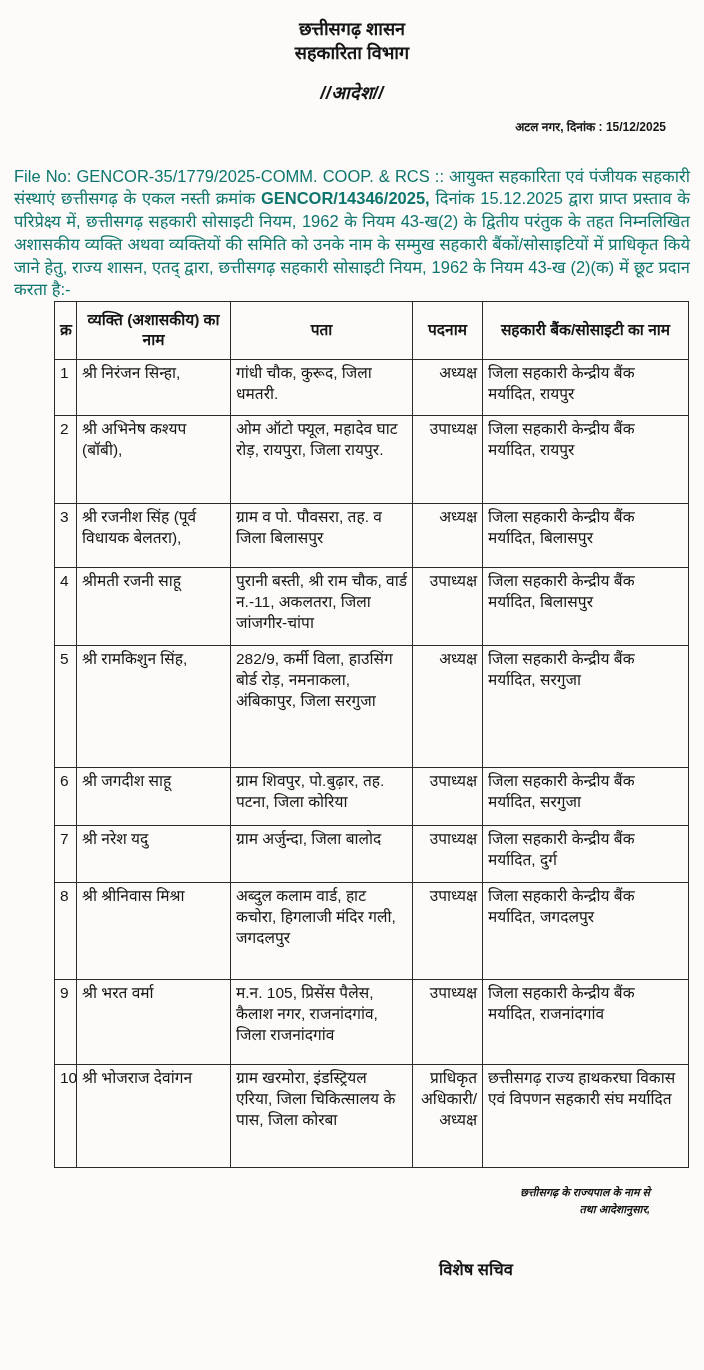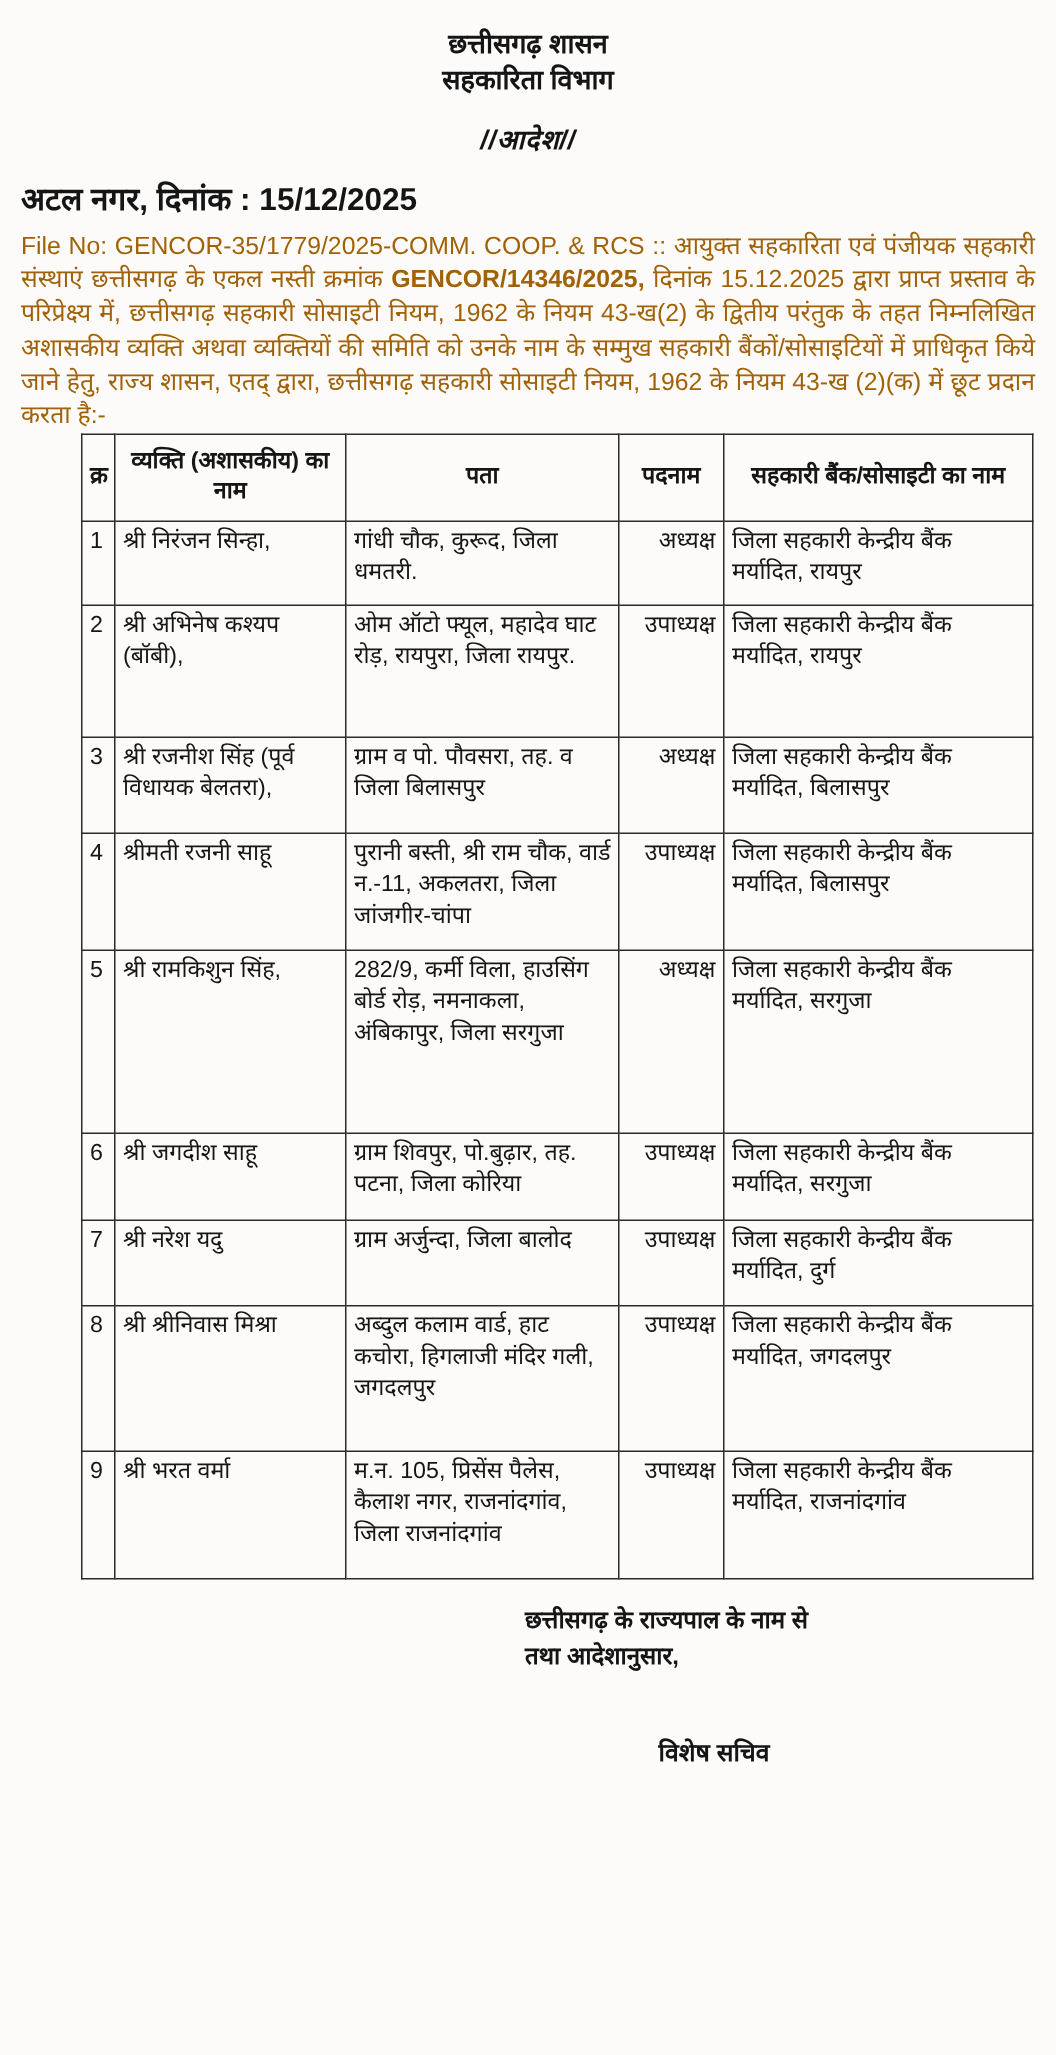--- a/index.html
+++ b/index.html
@@ -21,34 +21,34 @@
   .letterhead .lh-line { font-size: 18px; font-weight: bold; }
   .order-title {
     text-align: center;
     font-size: 18px;
     font-weight: bold;
     font-style: italic;
     margin-top: 14px;
     letter-spacing: 0.5px;
   }
   .dateline {
-    text-align: left;
-    font-size: 21px;
+    text-align: right;
+    font-size: 12px;
     font-weight: bold;
     margin-top: 14px;
     padding-right: 24px;
   }
 
   
   .body-par {
-    margin-top: 7px;
+    margin-top: 30px;
     font-size: 16.5px;
     line-height: 1.38;
     text-align: justify;
-    color: #a16207;
+    color: #0f766e;
   }
   .body-par .seg-bold { font-weight: bold; }
 
   
   table.order-table {
     border-collapse: collapse;
     margin-left: 40px;
     margin-top: 0;
     width: 634px;
     table-layout: fixed;
@@ -88,24 +88,25 @@
   tbody tr:nth-child(6)  td { height: 58px; }
   tbody tr:nth-child(7)  td { height: 57px; }
   tbody tr:nth-child(8)  td { height: 97px; }
   tbody tr:nth-child(9)  td { height: 85px; }
   tbody tr:nth-child(10) td { height: 103px; }
 
   
   .closing-block {
     width: 300px;
     margin: 16px 40px 0 auto;
-    text-align: left;
-    font-size: 16px;
+    text-align: right;
+    font-size: 11px;
     font-weight: bold;
     line-height: 1.5;
+    font-style: italic;
   }
   .signature-block {
     width: 240px;
     margin: 40px 94px 0 auto;
     text-align: center;
     font-size: 16.5px;
     font-weight: bold;
     line-height: 1.55;
   }
 </style>
@@ -199,20 +200,27 @@
           <td class="td-desg">उपाध्यक्ष</td>
           <td class="td-bank">जिला सहकारी केन्द्रीय बैंक मर्यादित, जगदलपुर</td>
         </tr>
         <tr>
           <td class="td-sl">9</td>
           <td class="td-name">श्री भरत वर्मा</td>
           <td class="td-addr">म.न. 105, प्रिसेंस पैलेस, कैलाश नगर, राजनांदगांव, जिला राजनांदगांव</td>
           <td class="td-desg">उपाध्यक्ष</td>
           <td class="td-bank">जिला सहकारी केन्द्रीय बैंक मर्यादित, राजनांदगांव</td>
         </tr>
+        <tr>
+          <td class="td-sl">10</td>
+          <td class="td-name">श्री भोजराज देवांगन</td>
+          <td class="td-addr">ग्राम खरमोरा, इंडस्ट्रियल एरिया, जिला चिकित्सालय के पास, जिला कोरबा</td>
+          <td class="td-desg">प्राधिकृत अधिकारी/ अध्यक्ष</td>
+          <td class="td-bank">छत्तीसगढ़ राज्य हाथकरघा विकास एवं विपणन सहकारी संघ मर्यादित</td>
+        </tr>
       </tbody>
   </table>
 
   <div class="closing-block">
     <div>छत्तीसगढ़ के राज्यपाल के नाम से</div>
     <div>तथा आदेशानुसार,</div>
   </div>
 
   <div class="signature-block">
     <div>विशेष सचिव</div>

